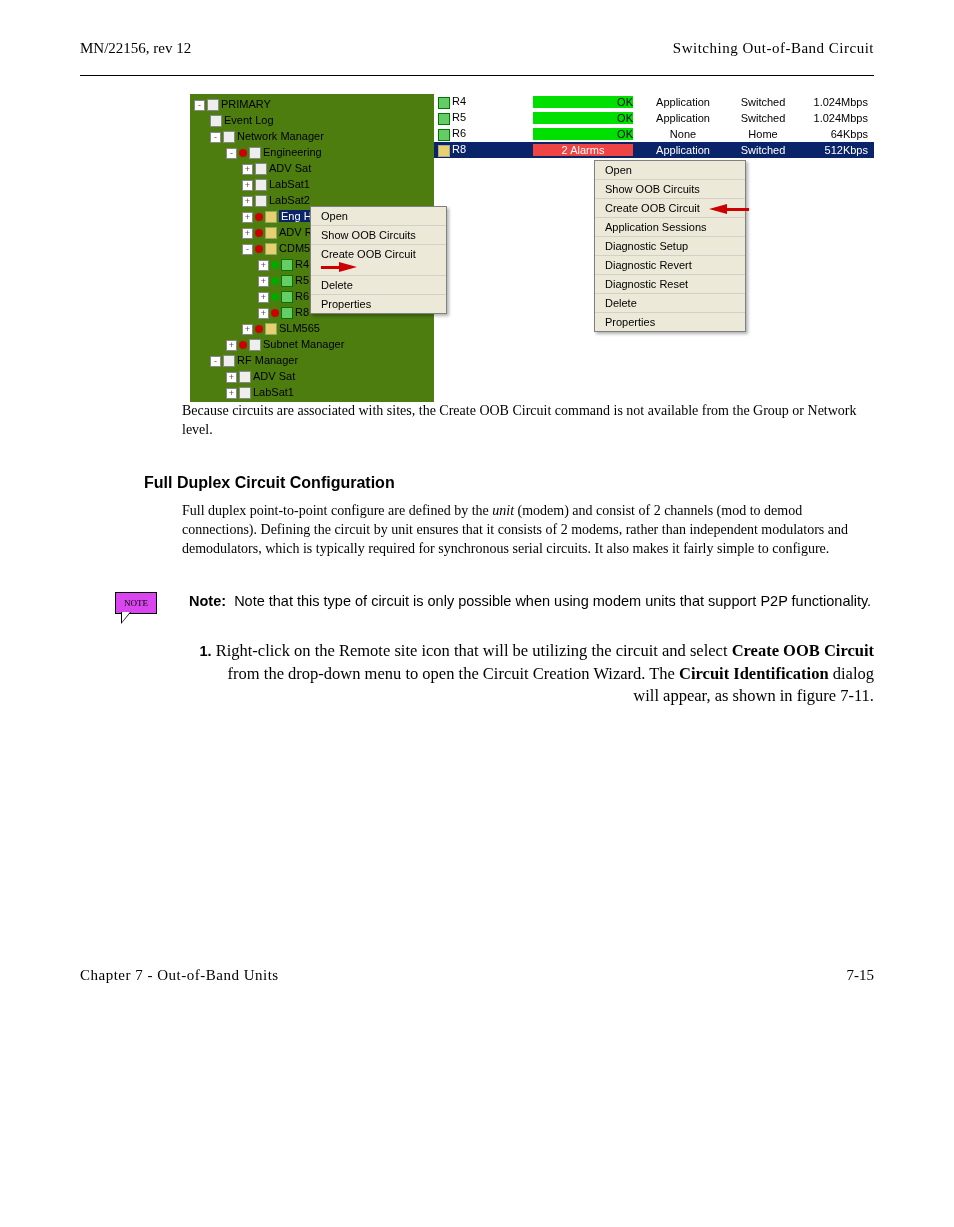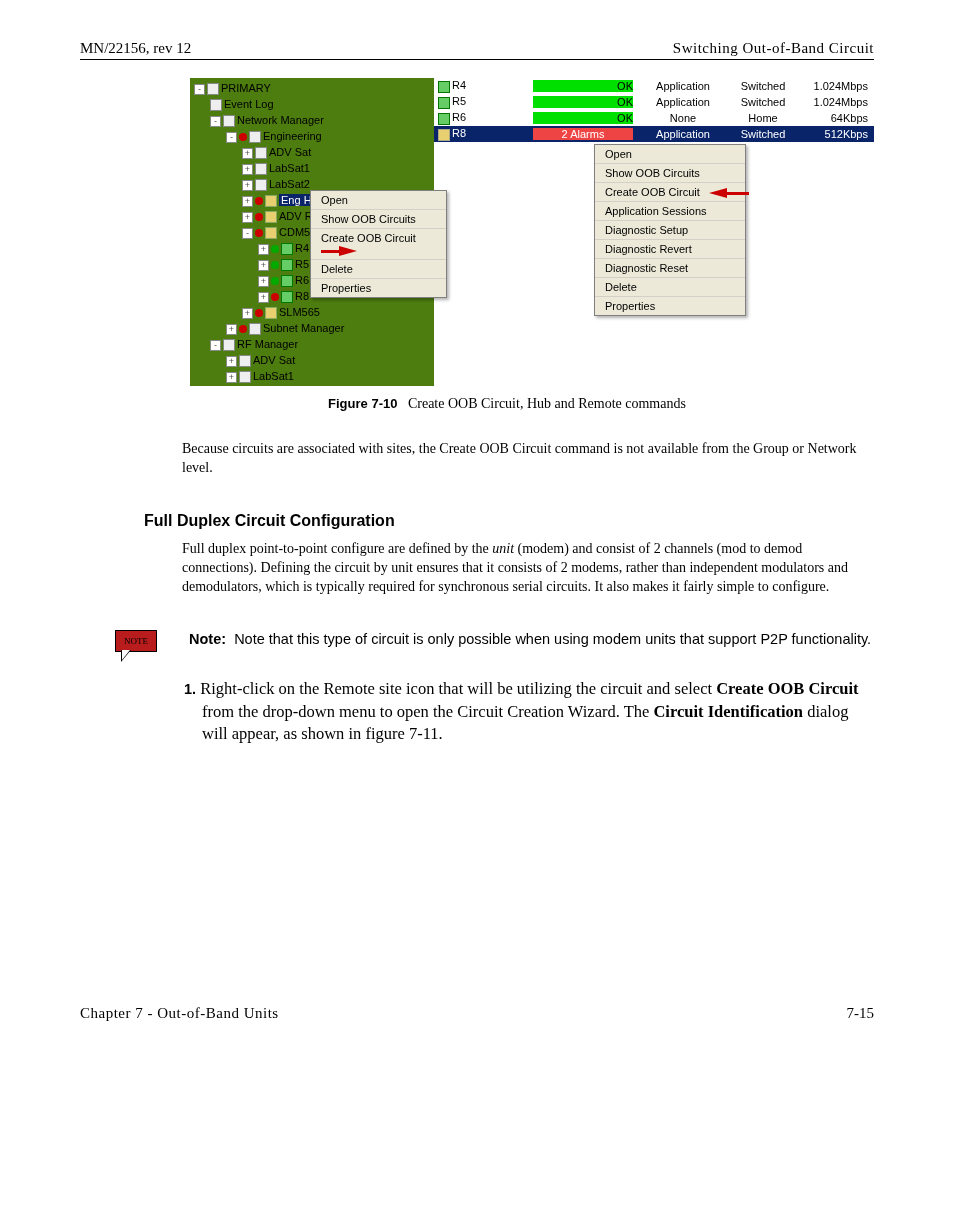--- a/index.html
+++ b/index.html
@@ -10,21 +10,21 @@
     color: #000;
     width: 954px;
   }
   .page {
     padding: 40px 80px 60px 80px;
   }
   .hdr {
     display: flex;
     justify-content: space-between;
     font-size: 15px;
-    margin-bottom: 2px;
+    margin-bottom: 18px;
     gap: 24px;
   }
   .hdr-right { letter-spacing: 0.5px; }
   .hrule { border-top: 1px solid #000; margin-bottom: 18px; }
 
   
   .shot {
     margin-left: 110px;
     margin-right: 0;
     display: flex;
@@ -126,21 +126,21 @@
   }
   .noteflag {
     width:46px; flex-shrink:0;
     position:relative;
   }
   .noteflag .sq {
     border:1px solid #000;
     width:40px; height:20px;
     font-size:9px;
     display:flex; align-items:center; justify-content:center;
-    background:#b91c1c;
+    background:#d946ef;
     font-family:Liberation Serif, serif;
   }
   .noteflag .tail {
     position:absolute; left:6px; top:20px;
     width:0;height:0;
     border-right:10px solid transparent;
     border-top:12px solid #000;
   }
   .noteflag .tailw {
     position:absolute; left:7px; top:20px;
@@ -155,20 +155,21 @@
     line-height:1.35;
   }
   .notetxt b { font-weight:bold;margin-top:45px; }
 
   .step {
     margin-left:104px;
     font-size:16.5px;
     line-height:1.35;
     text-indent:-18px;
     padding-left:18px;
+    text-align:right;
   }
   .step b.num { font-family: Arial, sans-serif; font-weight:bold; font-size:14.5px;}
   .ftr {
     display:flex;
     justify-content:space-between;
     font-size:15px;
     margin-top:260px;
   }
   .ftr-left { letter-spacing:0.5px;}
 </style>
@@ -258,24 +259,20 @@
         <div class="mi">Application Sessions</div>
         <div class="mi">Diagnostic Setup</div>
         <div class="mi">Diagnostic Revert</div>
         <div class="mi">Diagnostic Reset</div>
         <div class="mi">Delete</div>
         <div class="mi">Properties</div>
       </div>
     </div>
   </div>
 
-  <div class="caption">
-    <b>Figure 7-10</b>&nbsp;&nbsp;
-    <span>Create OOB Circuit, Hub and Remote commands</span>
-  </div>
 
   <div class="para">Because circuits are associated with sites, the Create OOB Circuit command is not available from the Group or Network level.</div>
 
   <div class="h3">Full Duplex Circuit Configuration</div>
 
   <div class="para">
     <span>Full duplex point-to-point configure are defined by the </span><i>unit</i><span> (modem) and consist of 2 channels (mod to demod connections).  Defining the circuit by unit ensures that it consists of 2 modems, rather than independent modulators and demodulators, which is typically required for synchronous serial circuits.  It also makes it fairly simple to configure.</span>
   </div>
 
   <div class="notebox">

